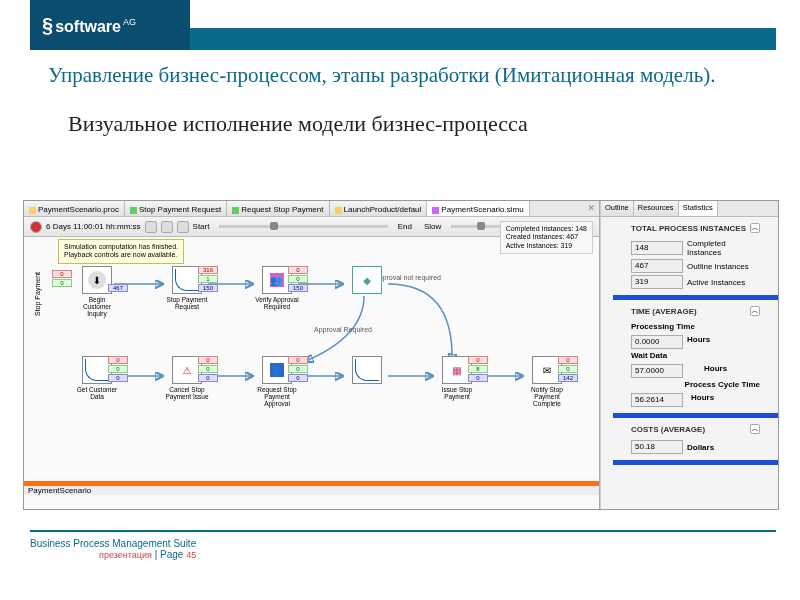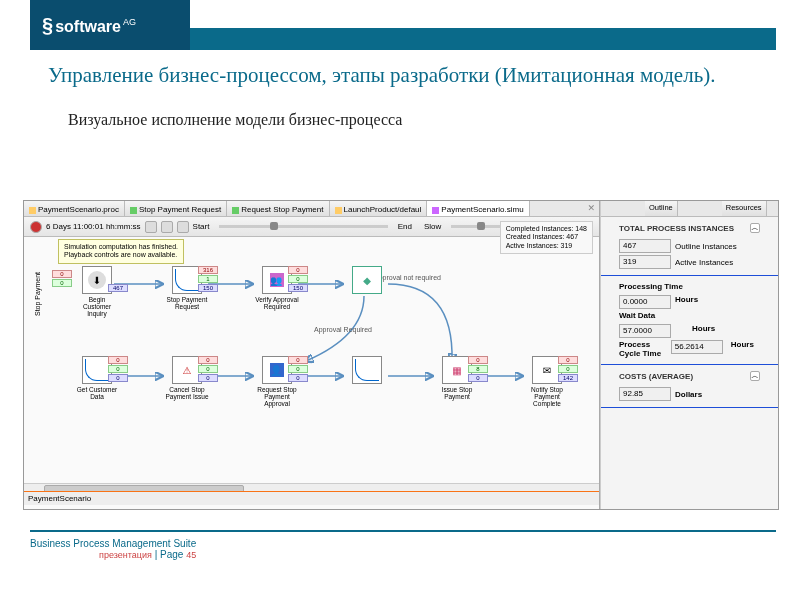--- a/index.html
+++ b/index.html
@@ -4,21 +4,21 @@
 <style>
   * { box-sizing: border-box; margin: 0; padding: 0; }
   body { font-family: Arial, sans-serif; width: 800px; height: 600px; background: #fff; overflow: hidden; position: relative; }
   .topbar { position: relative; height: 50px; }
   .topbar-dark { position: absolute; left: 30px; top: 0; width: 160px; height: 50px; background: #0a4d6e; display: flex; align-items: center; padding-left: 12px; }
   .topbar-stripe { position: absolute; left: 30px; top: 28px; right: 24px; height: 22px; background: #0a6a8a; }
   .logo { color: #fff; font-size: 16px; font-weight: bold; position: relative; z-index: 2; }
   .logo .s { font-size: 20px; margin-right: 2px; }
   .logo .ag { font-size: 9px; vertical-align: super; margin-left: 2px; font-weight: normal; }
   .title { color: #0a6a8a; font-family: Georgia, serif; font-size: 21px; padding: 12px 30px 4px 48px; line-height: 1.3; }
-  .subtitle { color: #222; font-family: Georgia, serif; font-size: 16px; padding: 18px 30px 10px 68px; }
+  .subtitle { color: #222; font-family: Georgia, serif; font-size: 22px; padding: 18px 30px 10px 68px; }
   .app { position: absolute; left: 23px; top: 200px; width: 756px; height: 310px; border: 1px solid #999; background: #fff; display: flex; }
   .canvas-pane { flex: 1; border-right: 1px solid #aaa; position: relative; background: #fafafa; overflow: hidden; }
   .side-pane { width: 178px; background: #f4f4f4; border-left: 1px solid #ccc; display: flex; flex-direction: column; font-size: 9px; }
   .tabs { display: flex; background: #e8e8e8; border-bottom: 1px solid #bbb; font-size: 8px; height: 16px; }
   .tab { padding: 2px 5px; border-right: 1px solid #bbb; background: linear-gradient(#f5f5f5,#e0e0e0); white-space: nowrap; overflow: hidden; display: flex; align-items: flex-end; gap: 2px; }
   .tab.active { background: #fff; }
   .tab .icn { width: 7px; height: 7px; display: inline-block; }
   .toolbar { display: flex; align-items: center; gap: 4px; padding: 3px 6px; background: linear-gradient(#f5f5f5,#e5e5e5); border-bottom: 1px solid #bbb; font-size: 8px; height: 20px; }
   .tbtn { width: 12px; height: 12px; background: #ddd; border: 1px solid #aaa; border-radius: 2px; }
   .slider { flex: 1; height: 3px; background: #ccc; margin: 0 6px; position: relative; }
@@ -33,28 +33,28 @@
   .counts { display: flex; flex-direction: column; gap: 1px; position: absolute; }
   .cnt { min-width: 20px; height: 8px; border: 1px solid #aaa; font-size: 6px; display: flex; align-items: center; justify-content: center; padding: 0 2px; }
   .cnt.r { background: #fdd; border-color: #c88; color: #800; }
   .cnt.g { background: #dfd; border-color: #8c8; color: #060; }
   .cnt.b { background: #ddf; border-color: #88c; color: #006; }
   .nlabel { font-size: 6.5px; margin-top: 2px; line-height: 1.1; }
   .path-label { position: absolute; font-size: 7px; color: #555; }
   svg.arrows { position: absolute; left: 0; top: 0; width: 100%; height: 100%; pointer-events: none; }
   svg.arrows path { fill: none; stroke: #5a8fc0; stroke-width: 1.5; marker-end: url(#ah); }
   .lane-label { position: absolute; left: -20px; top: 60px; font-size: 7px; transform: rotate(-90deg); transform-origin: left top; white-space: nowrap; }
-  .statusbar { position: absolute; left: 0; right: 0; bottom: 4px; height: 14px; background: #eee; border-top: 1px solid #f97316; font-size: 8px; padding: 1px 4px; display: flex; align-items: center; }
+  .statusbar { position: absolute; left: 0; right: 0; bottom: 14px; height: 14px; background: #eee; border-top: 5px solid #f97316; font-size: 8px; padding: 1px 4px; display: flex; align-items: center; }
   .scrollbar-h { position: absolute; left: 0; right: 0; bottom: 14px; height: 12px; background: #eee; border-top: 1px solid #ccc; }
   .scrollbar-h .thumb { position: absolute; left: 20px; width: 200px; top: 1px; bottom: 1px; background: #ccc; border: 1px solid #aaa; border-radius: 2px; }
   
   .side-tabs { display: flex; background: #e8e8e8; border-bottom: 1px solid #bbb; font-size: 7.5px; height: 16px; }
-  .side-tab { padding: 2px 4px; border-right: 1px solid #bbb; background: linear-gradient(#f5f5f5,#e0e0e0); margin-left: 44px; }
+  .side-tab { padding: 2px 4px; border-right: 1px solid #bbb; background: linear-gradient(#f5f5f5,#e0e0e0); }
   .side-tab.active { background: #fff; }
-  .section { border-bottom: 1px solid #1d4ed8; padding: 4px 18px; }
+  .section { border-bottom: 5px solid #1d4ed8; padding: 4px 18px; margin-left: 12px; }
   .sec-hdr { font-weight: bold; font-size: 8px; color: #333; display: flex; justify-content: space-between; align-items: center; padding: 2px 0 4px; }
   .sec-hdr .chev { width: 10px; height: 10px; border: 1px solid #aaa; border-radius: 2px; background: #fff; font-size: 7px; display: flex; align-items: center; justify-content: center; }
   .stat-row { display: flex; align-items: center; gap: 4px; margin: 2px 0; font-size: 8px; }
   .stat-val { width: 52px; height: 14px; border: 1px solid #aaa; background: #f0f0f0; padding: 1px 3px; font-size: 8px; }
   .stat-lbl { flex: 1; font-size: 8px; }
   .stat-unit { font-size: 8px; font-weight: bold; }
   .footer { position: absolute; left: 30px; right: 24px; bottom: 10px; height: 60px; border-top: 2px solid #0a6a8a; display: flex; justify-content: space-between; align-items: flex-start; font-size: 10px; color: #0a6a8a; padding-top: 6px; }
   .footer-right { text-align: right; }
   .dp { color: #c44; font-size: 9px; }
   .tab-x { position: absolute; right: 4px; top: 2px; font-size: 9px; color: #888; }
@@ -265,58 +265,66 @@
       <div class="side-tab">Outline</div>
       <div class="side-tab">Resources</div>
       <div class="side-tab active">Statistics</div>
     </div>
     <div class="section">
       <div class="sec-hdr">
           <span>TOTAL PROCESS INSTANCES</span>
           <span class="chev">︿</span>
         </div>
       <div class="stat-row">
+          <div class="stat-val">148</div>
+          <div class="stat-lbl">Completed Instances</div>
+        </div>
+      <div class="stat-row">
           <div class="stat-val">467</div>
           <div class="stat-lbl">Outline Instances</div>
         </div>
       <div class="stat-row">
           <div class="stat-val">319</div>
           <div class="stat-lbl">Active Instances</div>
         </div>
     </div>
     <div class="section">
+      <div class="sec-hdr">
+          <span>TIME (AVERAGE)</span>
+          <span class="chev">︿</span>
+        </div>
       <div class="stat-row" style="flex-direction:column;align-items:flex-start">
         <div style="font-weight:bold">Processing Time</div>
         <div style="display:flex;gap:4px;width:100%">
             <div class="stat-val">0.0000</div>
             <div class="stat-unit">Hours</div>
           </div>
       </div>
       <div class="stat-row" style="flex-direction:column;align-items:flex-start">
         <div style="font-weight:bold">Wait Data</div>
         <div style="display:flex;gap:21px;width:100%">
             <div class="stat-val">57.0000</div>
             <div class="stat-unit">Hours</div>
           </div>
       </div>
-      <div class="stat-row" style="flex-direction:row;align-items:flex-start">
+      <div class="stat-row" style="flex-direction:column;align-items:flex-end">
         <div style="font-weight:bold">Process Cycle Time</div>
         <div style="display:flex;gap:8px;width:100%">
             <div class="stat-val">56.2614</div>
             <div class="stat-unit">Hours</div>
           </div>
       </div>
     </div>
     <div class="section">
       <div class="sec-hdr">
           <span>COSTS (AVERAGE)</span>
           <span class="chev">︿</span>
         </div>
       <div class="stat-row">
-          <div class="stat-val">92.85</div>
+          <div class="stat-val">50.18</div>
           <div class="stat-unit">Dollars</div>
         </div>
     </div>
   </div>
 </div>
 
 <div class="footer">
   <div class="footer-right">
     <div>Business Process Management Suite</div>
     <div><span class="dp">презентация</span><span> | Page </span><span class="dp">45</span></div>

